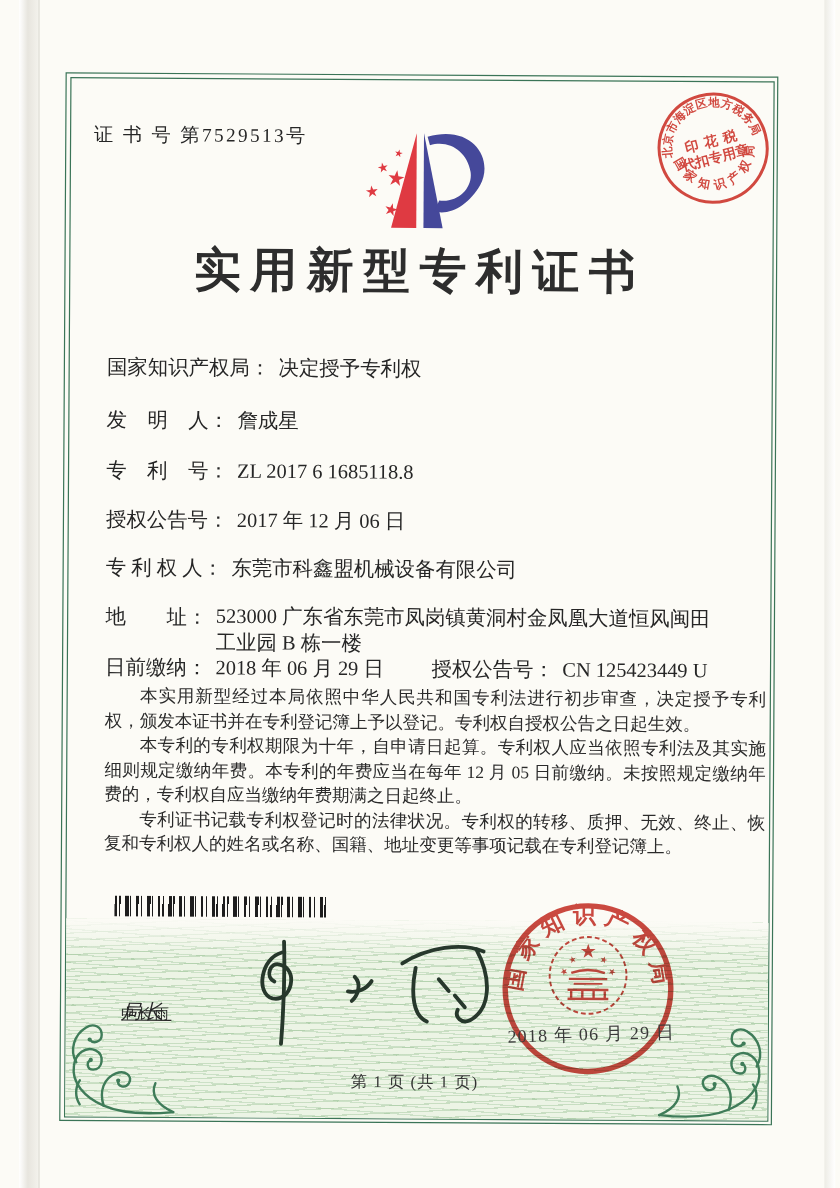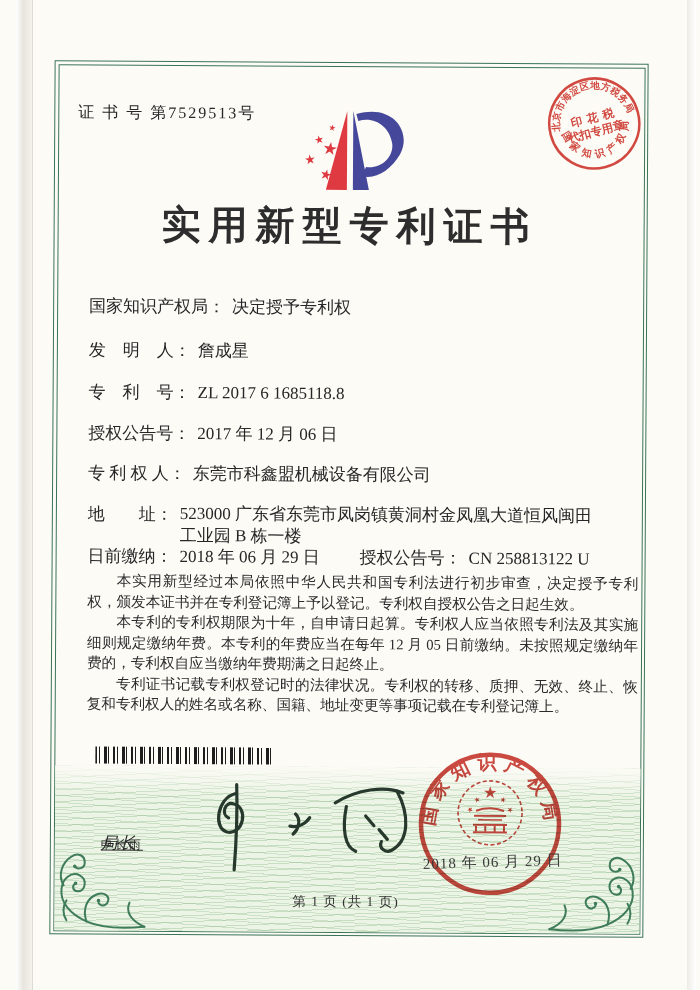--- a/index.html
+++ b/index.html
@@ -147,21 +147,21 @@
     </div>
     <div class="frow" style="top:167px">
       <span>专 利 权 人：</span><span class="fval">东莞市科鑫盟机械设备有限公司</span>
     </div>
     <div class="frow" style="top:208px">
       <span>地　　址：</span><span class="fval-block"><div>523000 广东省东莞市凤岗镇黄洞村金凤凰大道恒风闽田</div><div>工业园 B 栋一楼</div></span>
     </div>
     <div class="frow" style="top:250px;width:556px">
       <span>日前缴纳：</span><span class="fval">2018 年 06 月 29 日</span>
       <span class="frow-right">
-        <span>授权公告号：</span><span class="fval">CN 258813122 U</span>
+        <span>授权公告号：</span><span class="fval">CN 125423449 U</span>
       </span>
     </div>
   </div>
 
   <div class="paras">
     <p>本实用新型经过本局依照中华人民共和国专利法进行初步审查，决定授予专利权，颁发本证书并在专利登记簿上予以登记。专利权自授权公告之日起生效。</p>
     <p>本专利的专利权期限为十年，自申请日起算。专利权人应当依照专利法及其实施细则规定缴纳年费。本专利的年费应当在每年 12 月 05 日前缴纳。未按照规定缴纳年费的，专利权自应当缴纳年费期满之日起终止。</p>
     <p>专利证书记载专利权登记时的法律状况。专利权的转移、质押、无效、终止、恢复和专利权人的姓名或名称、国籍、地址变更等事项记载在专利登记簿上。</p>
   </div>
 

